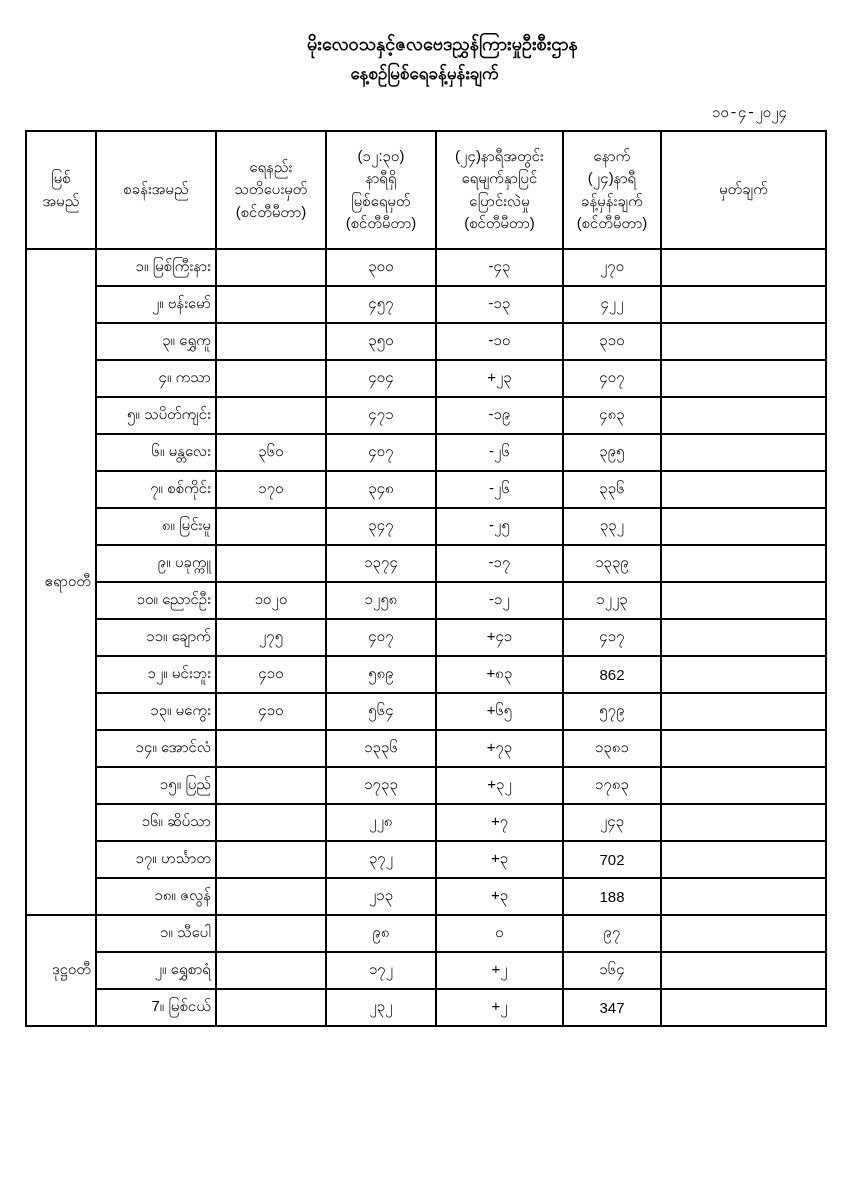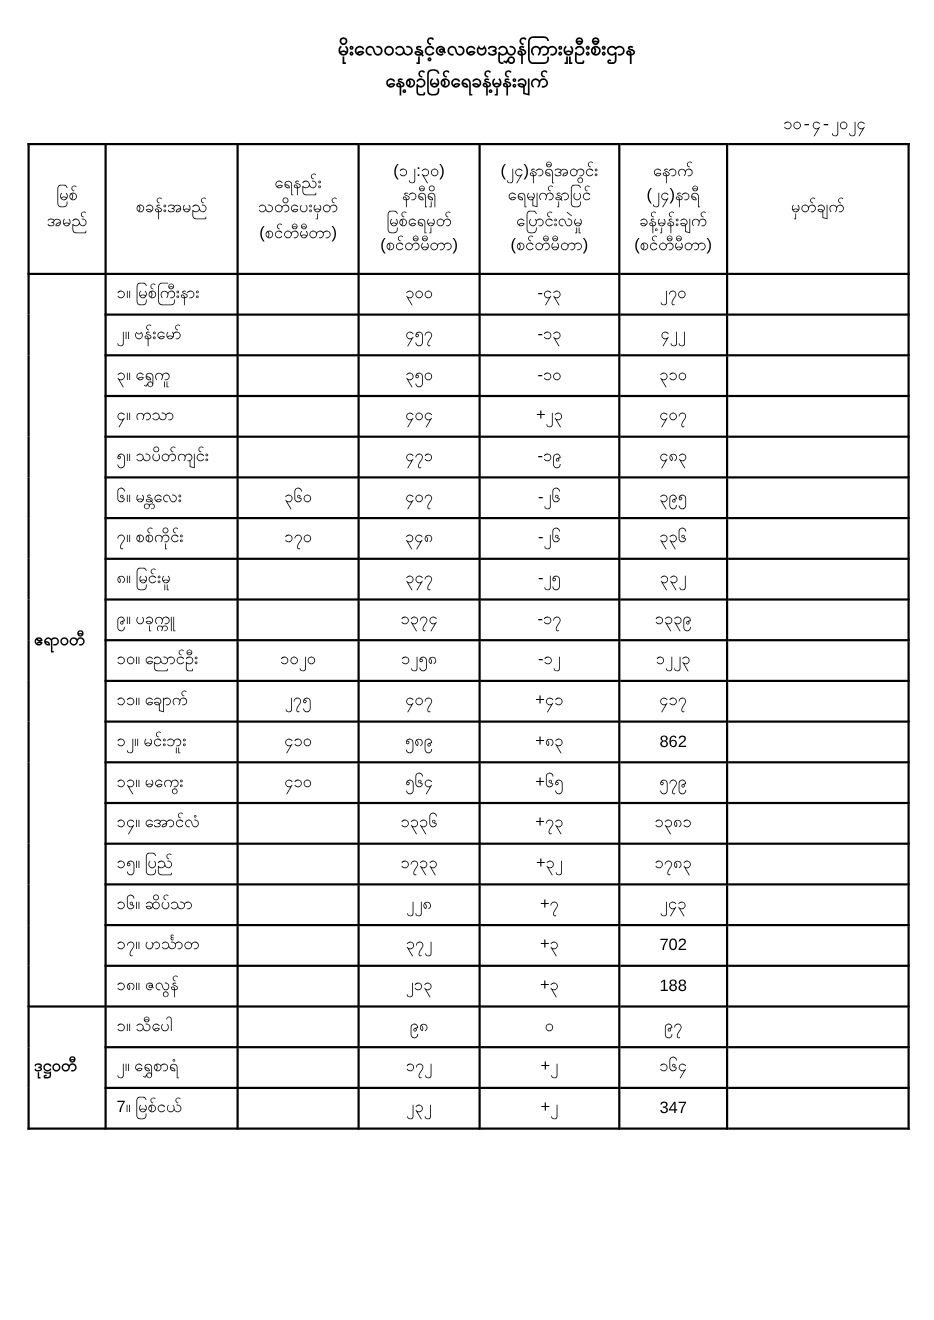--- a/index.html
+++ b/index.html
@@ -57,26 +57,25 @@
     text-align: center;
     vertical-align: middle;
     white-space: pre-line;
     line-height: 1.5;
   }
   .river-table td {
     height: 35px;
     vertical-align: middle;
   }
   td.river-cell {
-    text-align: left;
+    text-align: right;
     white-space: nowrap;
-    font-weight: bold;
   }
   td.station-cell {
-    text-align: left;
+    text-align: right;
     padding-left: 9px;
     white-space: nowrap;
   }
   td.num-cell {
     text-align: center;
   }
 </style>
 </head>
 <body>
 

